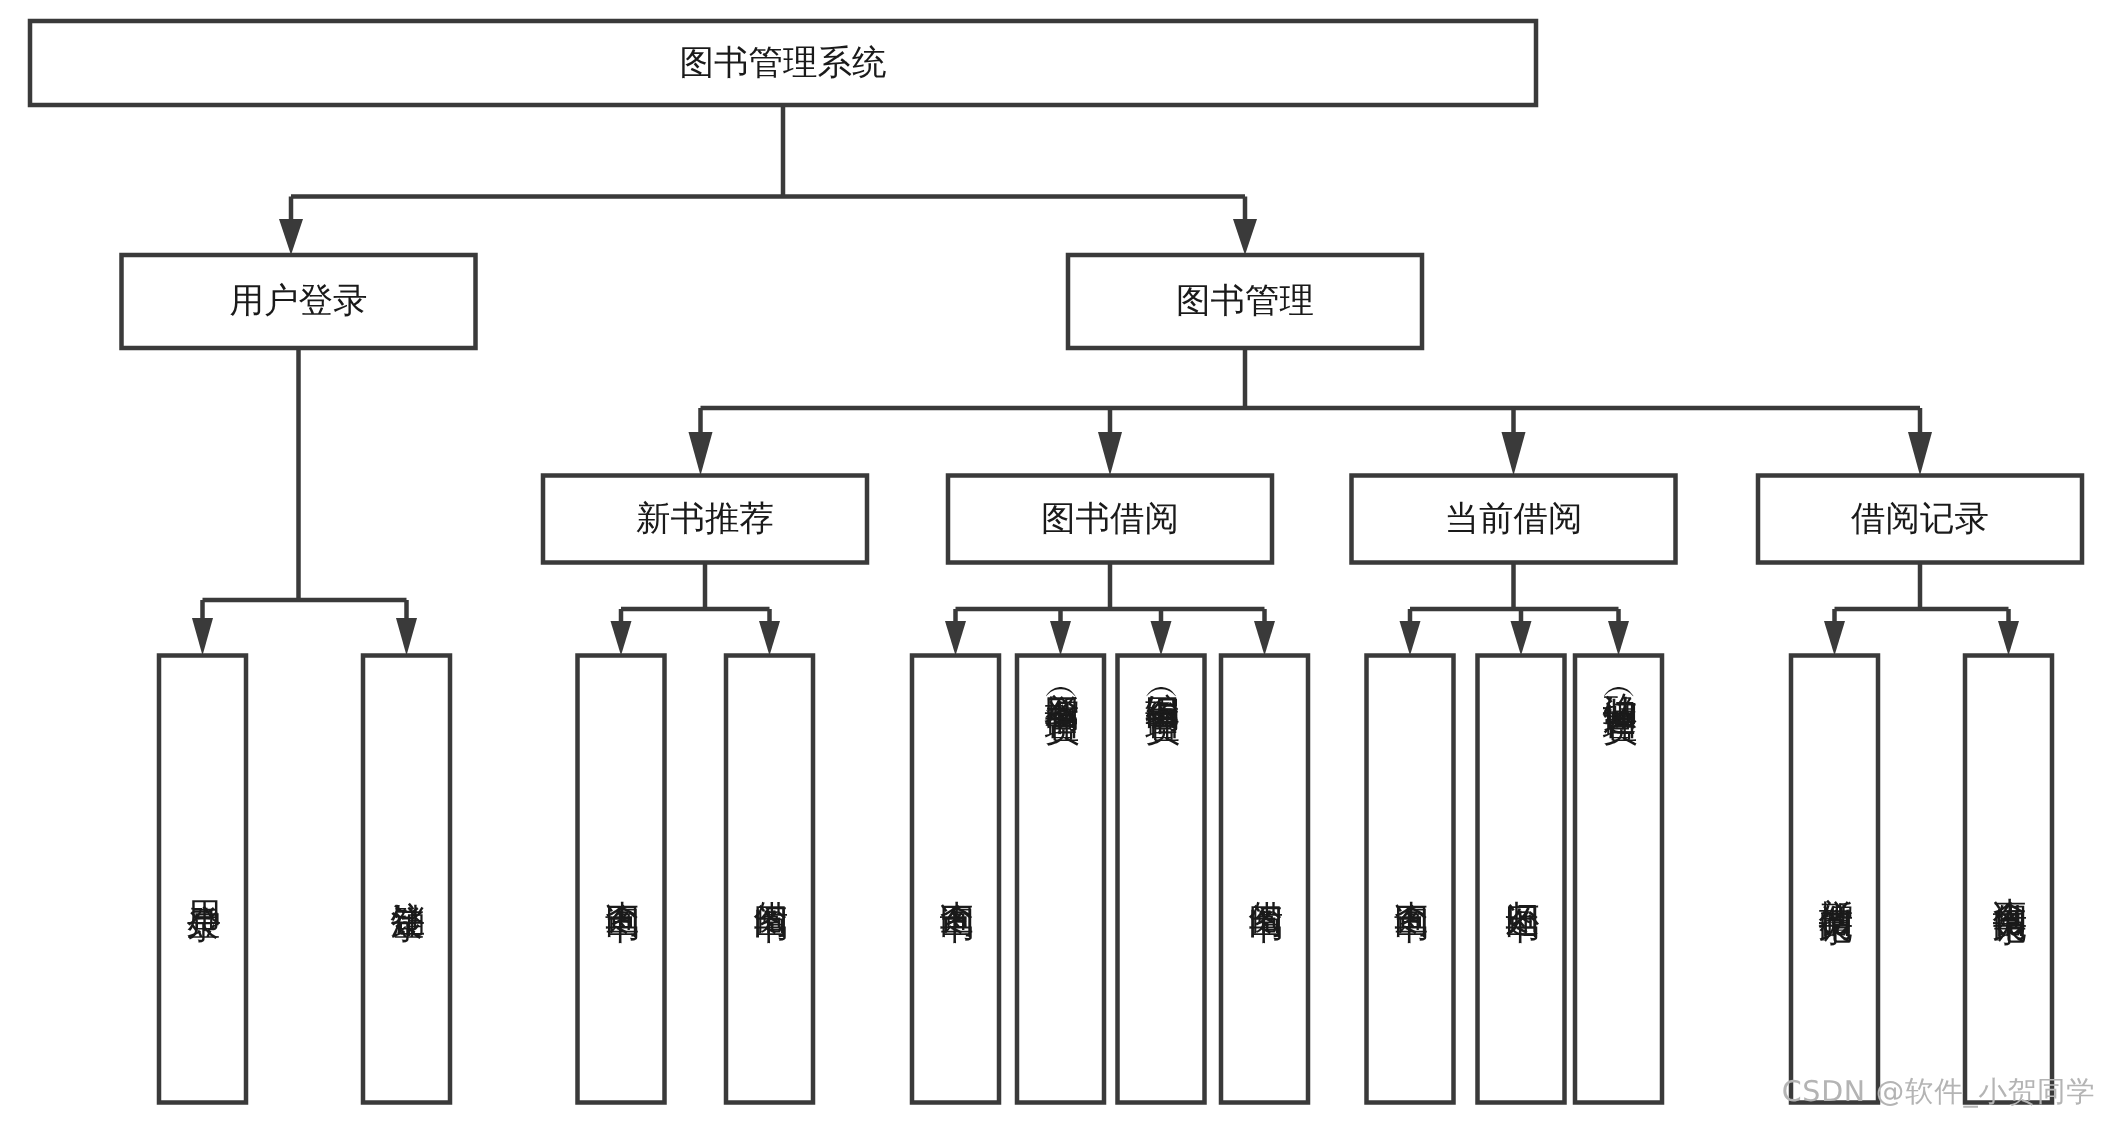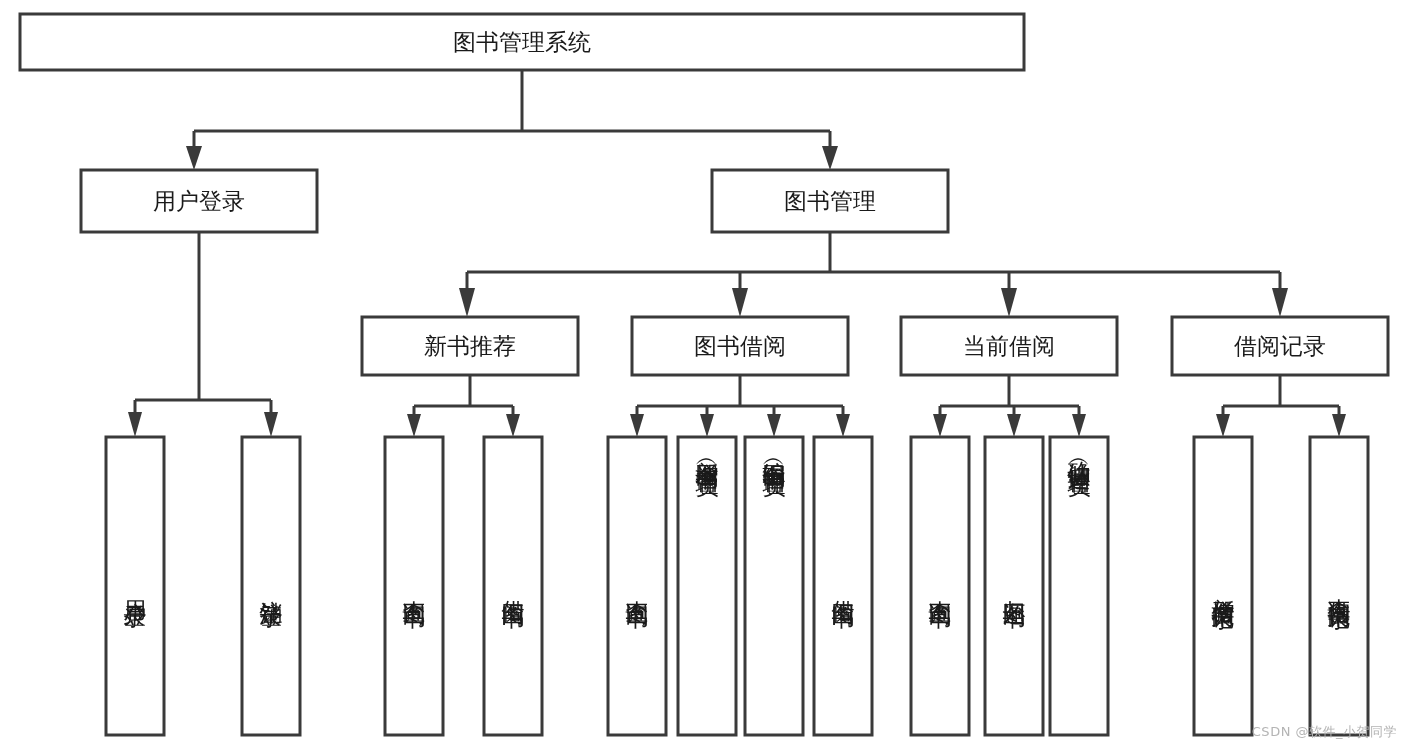--- a/index.html
+++ b/index.html
@@ -64,21 +64,21 @@
     line-height: 1.0;
     color: #1a1a1a;
     letter-spacing: 2px;
     white-space: nowrap;
   }
   .watermark {
     position: absolute;
     right: 8px;
     bottom: 6px;
     font-family: "DejaVu Sans", "Liberation Sans", sans-serif;
-    font-size: 13px;
+    font-size: 19px;
     color: #b4b4b4;
     letter-spacing: 0.5px;
     white-space: nowrap;
     user-select: none;
   }
 </style>
 </head>
 <body>
 
 <div id="diagram-root">

